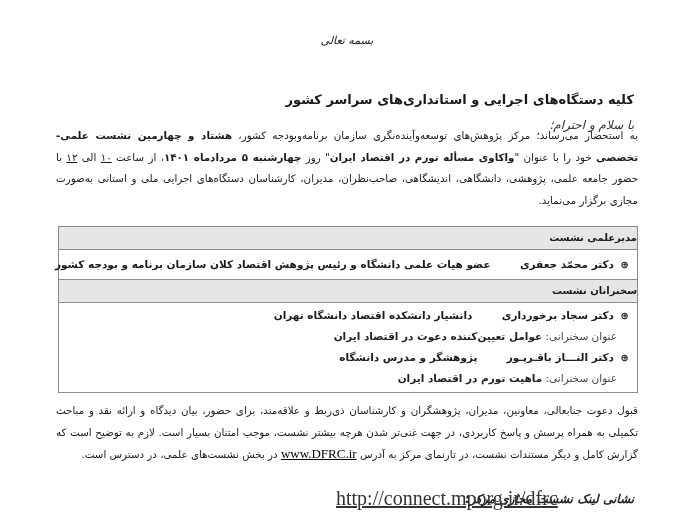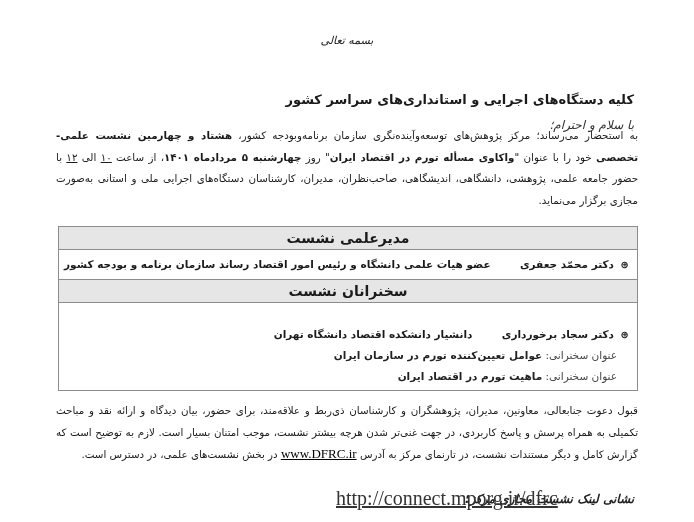--- a/index.html
+++ b/index.html
@@ -25,26 +25,26 @@
     }
     .para1 { top: 125px; }
     .para b { font-weight: bold; }
     .para u { text-decoration: underline; }
     .tbl {
       position: absolute; left: 58px; top: 226px; width: 580px; border: 1px solid #8c8c8c;
       box-sizing: border-box;
     }
     .tbl-head {
       background: #e6e6e6; border-bottom: 1px solid #8c8c8c; height: 22px; line-height: 22px;
-      text-align: center; font-weight: bold; font-size: 14px;
+      font-weight: bold; font-size: 10px;
     }
     .tbl-head.speakers-head { border-top: 1px solid #8c8c8c; }
     .tbl-row { padding: 0 8px; font-size: 10.5px; }
     .row-moderator { height: 29px; line-height: 29px; font-weight: bold; white-space: nowrap; }
-    .row-speakers { padding-top: 21px; padding-bottom: 3px; }
+    .row-speakers { padding-top: 2px; padding-bottom: 3px; }
     .line { height: 21px; line-height: 21px; white-space: nowrap; }
     .line.sub { padding-right: 12px; color: #222; }
     .line.sub .lbl { color: #444; font-weight: normal; }
     .line.sub .val { font-weight: bold; }
     .bullet { font-size: 10px; margin-left: 3px; }
     .gap { display: inline-block; width: 22px; }
     .para2 { top: 400px; line-height: 21.5px; }
     .link-latin { font-family: "Liberation Serif", serif; font-size: 13px; color: #000000; text-decoration: underline; direction: ltr; unicode-bidi: embed; }
     .footer-url {
       position: absolute; top: 487px; left: 336px; font-family: "Liberation Serif", serif;
@@ -68,33 +68,39 @@
   <div class="para para1">
     <span>به استحضار می‌رساند؛ مرکز پژوهش‌های توسعه‌وآینده‌نگری سازمان برنامه‌وبودجه کشور، </span><b>هشتاد و چهارمین نشست علمی- تخصصی</b><span> خود را با عنوان "</span><b>واکاوی مسأله تورم در اقتصاد ایران</b><span>" روز </span><b>چهارشنبه ۵ مردادماه ۱۴۰۱</b><span>، از ساعت </span><u>۱۰</u><span> الی </span><u>۱۲</u><span> با حضور جامعه علمی، پژوهشی، دانشگاهی، اندیشگاهی، صاحب‌نظران، مدیران، کارشناسان دستگاه‌های اجرایی ملی و استانی به‌صورت مجازی برگزار می‌نماید.</span>
   </div>
 
   <div class="tbl">
     <div class="tbl-head">مدیرعلمی نشست</div>
     <div class="tbl-row row-moderator">
       <span class="bullet">⊕</span>
       <span>دکتر محمّد جعفری</span>
       <span class="gap"></span>
-      <span>عضو هیات علمی دانشگاه و رئیس امور اقتصاد رساند سازمان برنامه و بودجه کشور</span>
+      <span>عضو هیات علمی دانشگاه و رئیس پژوهش اقتصاد کلان سازمان برنامه و بودجه کشور</span>
     </div>
 
     <div class="tbl-head speakers-head">سخنرانان نشست</div>
     <div class="tbl-row row-speakers">
       <div class="line" style="font-weight:bold;">
         <span class="bullet">⊕</span>
         <span>دکتر سجاد برخورداری</span>
         <span class="gap"></span>
         <span>دانشیار دانشکده اقتصاد دانشگاه تهران</span>
       </div>
       <div class="line sub">
-        <span class="lbl">عنوان سخنرانی: </span><span class="val">عوامل تعیین‌کننده تورم در سازمان ایران</span>
+        <span class="lbl">عنوان سخنرانی: </span><span class="val">عوامل تعیین‌کننده دعوت در اقتصاد ایران</span>
+      </div>
+      <div class="line" style="font-weight:bold;">
+        <span class="bullet">⊕</span>
+        <span>دکتر النـــاز باقـرپـور</span>
+        <span class="gap"></span>
+        <span>پژوهشگر و مدرس دانشگاه</span>
       </div>
       <div class="line sub">
         <span class="lbl">عنوان سخنرانی: </span><span class="val">ماهیت تورم در اقتصاد ایران</span>
       </div>
     </div>
   </div>
 
   <div class="para para2">
     <span>قبول دعوت جنابعالی، معاونین، مدیران، پژوهشگران و کارشناسان ذی‌ربط و علاقه‌مند، برای حضور، بیان دیدگاه و ارائه نقد و مباحث تکمیلی به همراه پرسش و پاسخ کاربردی، در جهت غنی‌تر شدن هرچه بیشتر نشست، موجب امتنان بسیار است. لازم به توضیح است که گزارش کامل و دیگر مستندات نشست، در تارنمای مرکز به آدرس </span><span class="link-latin">www.DFRC.ir</span><span> در بخش نشست‌های علمی، در دسترس است.</span>
   </div>

